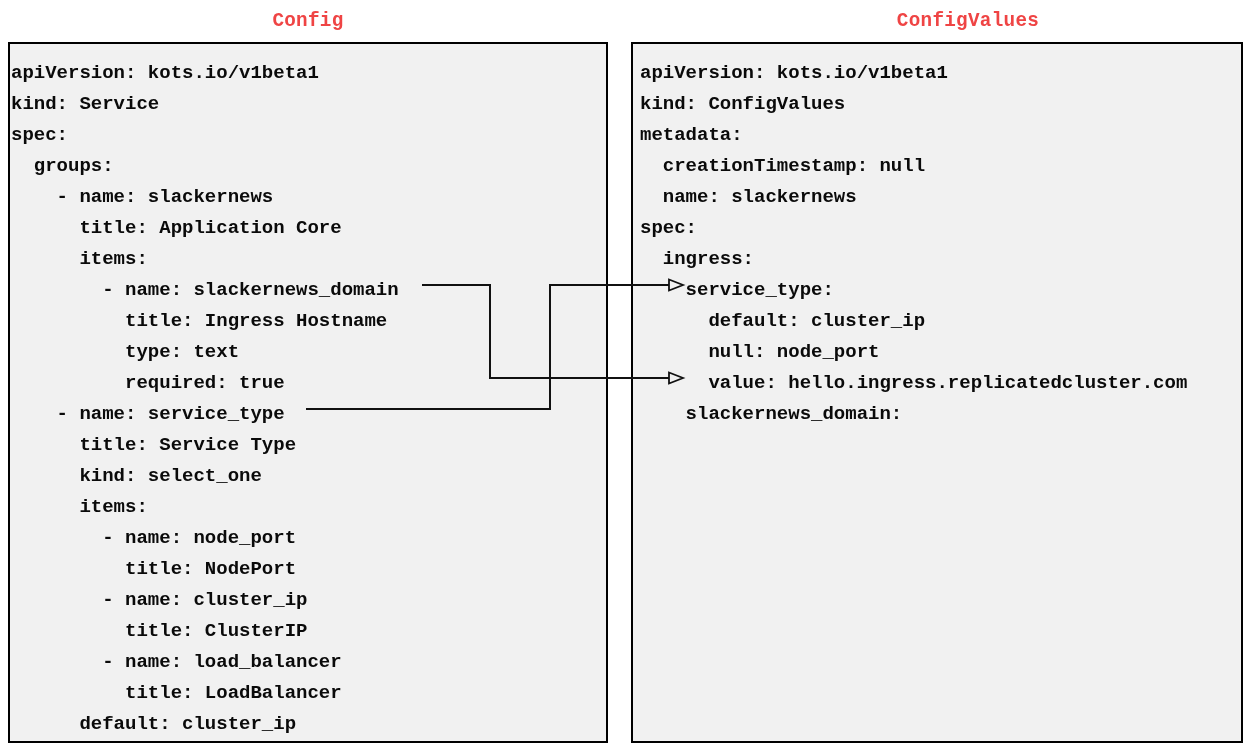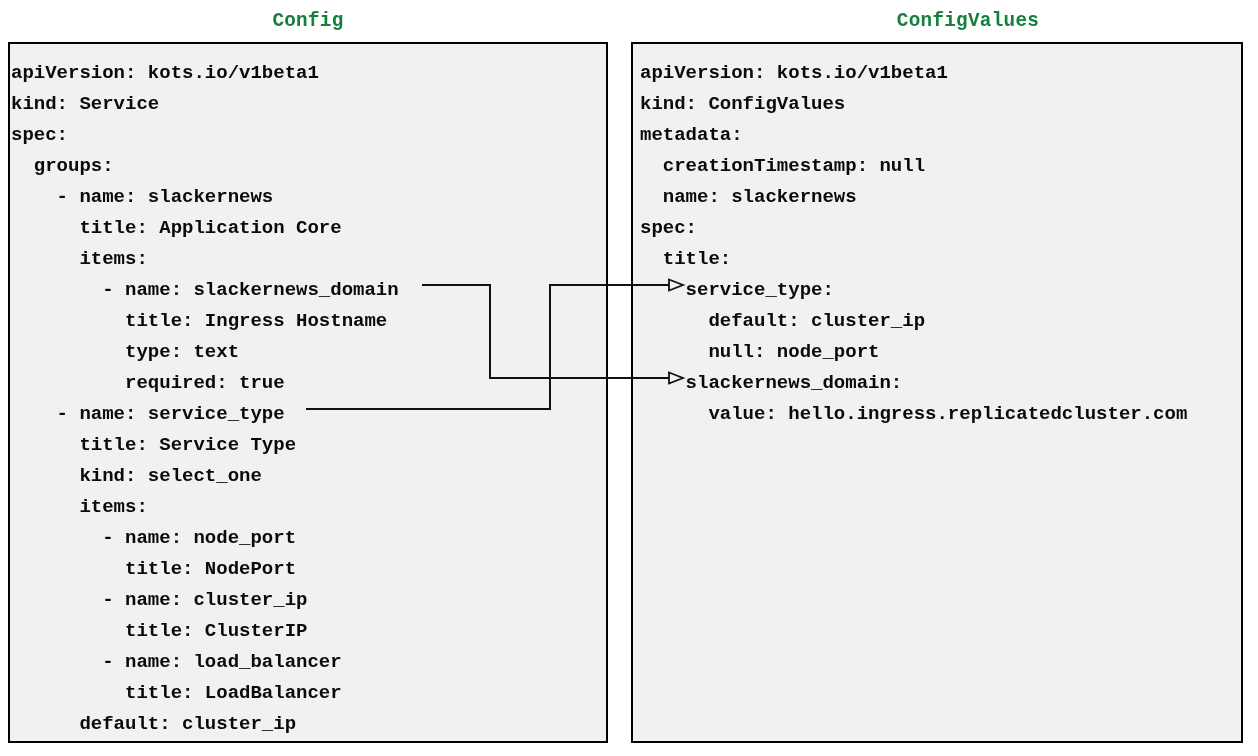--- a/index.html
+++ b/index.html
@@ -13,21 +13,21 @@
     font-family: "Liberation Mono", monospace;
   }
   .panel-title {
     position: absolute;
     top: 5px;
     height: 32px;
     line-height: 32px;
     text-align: center;
     font-weight: bold;
     font-size: 19.3px;
-    color: #15803d;
+    color: #ef4444;
     letter-spacing: 0.3px;
   }
   .title-left  { left: 8px;   width: 600px; }
   .title-right { left: 662px; width: 612px; }
   .panel {
     position: absolute;
     top: 42px;
     height: 701px;
     background: #f1f1f1;
     border: 2px solid #000000;
@@ -94,26 +94,26 @@
   </div>
 
   <div class="panel panel-right">
     <div class="yaml">
         <div class="yaml-line">apiVersion: kots.io/v1beta1</div>
         <div class="yaml-line">kind: ConfigValues</div>
         <div class="yaml-line">metadata:</div>
         <div class="yaml-line">  creationTimestamp: null</div>
         <div class="yaml-line">  name: slackernews</div>
         <div class="yaml-line">spec:</div>
-        <div class="yaml-line">  title:</div>
+        <div class="yaml-line">  ingress:</div>
         <div class="yaml-line">    service_type:</div>
         <div class="yaml-line">      default: cluster_ip</div>
         <div class="yaml-line">      null: node_port</div>
+        <div class="yaml-line">      value: hello.ingress.replicatedcluster.com</div>
         <div class="yaml-line">    slackernews_domain:</div>
-        <div class="yaml-line">      value: hello.ingress.replicatedcluster.com</div>
       </div>
   </div>
 
   <svg class="arrows-svg" viewBox="0 0 1258 756" xmlns="http://www.w3.org/2000/svg">
       <polyline points="306,409 550,409 550,285 669,285" class="arrow-line"></polyline>
       <path d="M 669 279.5 L 683 285 L 669 290.5 Z" class="arrow-head"></path>
       <polyline points="422,285 490,285 490,378 669,378" class="arrow-line"></polyline>
       <path d="M 669 372.5 L 683 378 L 669 383.5 Z" class="arrow-head"></path>
     </svg>
 

